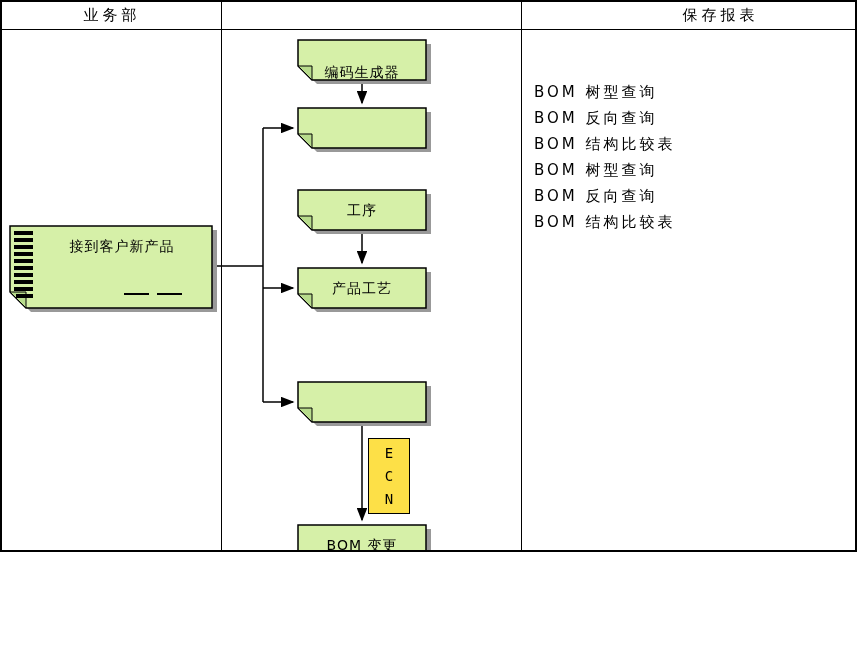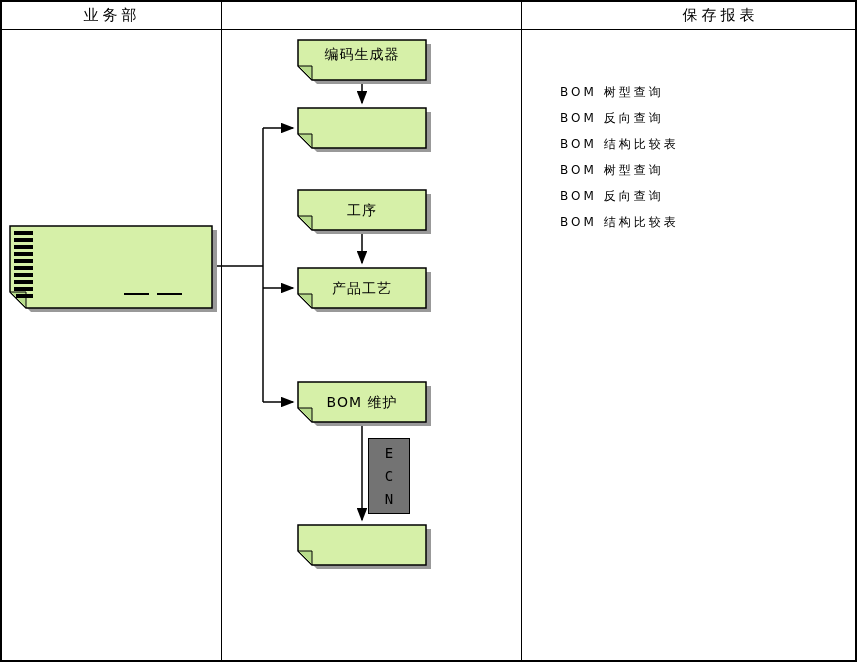--- a/index.html
+++ b/index.html
@@ -1,20 +1,20 @@
 <!DOCTYPE html>
 <html><head>
 <meta charset="utf-8">
 <style>
   * { margin:0; padding:0; box-sizing:border-box; }
   html,body { background:#fff; }
   body { font-family:"DejaVu Sans","Liberation Sans",sans-serif; color:#000; }
 
   .canvas {
-    position:relative; width:857px; height:662px;
+    position:relative; width:857px; height:552px;
     border:2px solid #000; background:#fff; overflow:hidden;
   }
 
   .vline { position:absolute; top:0; bottom:0; width:1px; background:#000; }
   .header-line { position:absolute; left:0; right:0; top:27px; height:1px; background:#000; }
 
   .col-header {
     position:absolute; top:0; height:27px;
     display:flex; align-items:center; justify-content:center;
     font-size:15px; letter-spacing:4px;
@@ -28,34 +28,33 @@
     letter-spacing:1px; cursor:default;
   }
 
   .doc-label {
     position:absolute; left:32px; top:232px; width:176px; height:24px;
     line-height:24px; text-align:center; font-size:14px; letter-spacing:1px;
   }
 
   .ecn-box {
     position:absolute; left:366px; top:436px; width:42px; height:76px;
-    background:#737373; border:1px solid #000;
+    background:#fde047; border:1px solid #000;
     display:flex; align-items:center; justify-content:center;
   }
   .ecn-text {
     width:14px; word-break:break-all; overflow-wrap:break-word;
     font-size:14px; line-height:23px; text-align:center;
     font-family:"DejaVu Sans Mono","Liberation Mono",monospace;
   }
 
   .reports { position:absolute; left:532px; top:77px; }
   .report-item {
-    display:block; font-size:12px; line-height:26px; letter-spacing:3px;
+    display:block; font-size:15px; line-height:26px; letter-spacing:3px;
     white-space:nowrap;
-    margin-left:26px;
   }
 </style>
 </head>
 <body>
 
 <div class="canvas">
 
   <div class="vline" style="left:219px"></div>
   <div class="vline" style="left:519px"></div>
   <div class="header-line"></div>
@@ -131,25 +130,26 @@
       <polygon points="296,406 310,420 310,406" stroke="#000000" stroke-width="1" fill="#b8dc8c"></polygon>
     </g>
 
     <g>
       <polygon points="301,527 429,527 429,567 315,567 301,553" fill="#999999"></polygon>
       <polygon points="296,523 424,523 424,563 310,563 296,549" stroke="#000000" stroke-width="1.5" fill="#d6f0a8"></polygon>
       <polygon points="296,549 310,563 310,549" stroke="#000000" stroke-width="1" fill="#b8dc8c"></polygon>
     </g>
   </svg>
 
+  <div class="doc-label">接到客户新产品</div>
 
-  <div class="node-label" style="top:32px">编码生成器</div>
+  <div class="node-label" style="top:50px">编码生成器</div>
   <div class="node-label" style="top:188px">工序</div>
   <div class="node-label" style="top:266px">产品工艺</div>
-  <div class="node-label" style="top:380px">BOM 维护</div>
+  <div class="node-label" style="top:523px">BOM 变更</div>
 
   <div class="ecn-box">
     <span class="ecn-text">ECN</span>
   </div>
 
   <div class="reports">
     <span class="report-item">BOM 树型查询</span>
     <span class="report-item">BOM 反向查询</span>
     <span class="report-item">BOM 结构比较表</span>
     <span class="report-item">BOM 树型查询</span>

